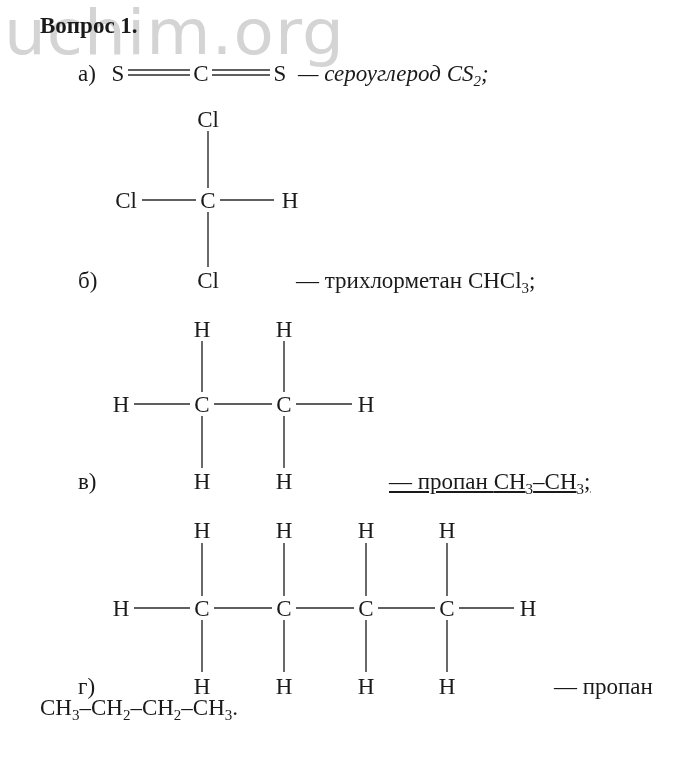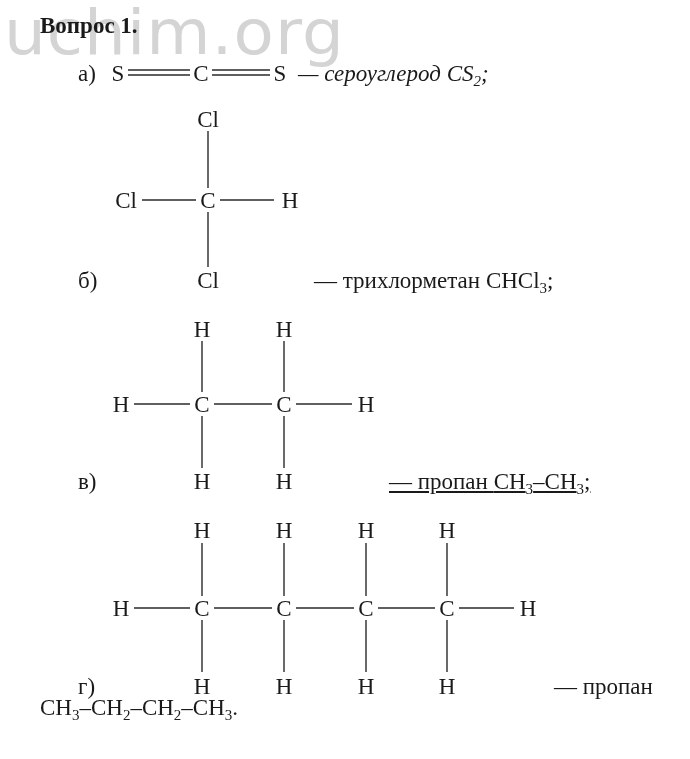--- a/index.html
+++ b/index.html
@@ -65,21 +65,21 @@
   <div class="abs txt" style="left:298px;top:62px;font-style:italic;"><span>— сероуглерод </span><span>CS</span><sub>2</sub><span>;</span></div>
 </div>
 
 <div>
   <div class="atom" style="left:208px;top:119px;">Cl</div>
   <div class="atom" style="left:126px;top:200px;">Cl</div>
   <div class="atom" style="left:208px;top:200px;">C</div>
   <div class="atom" style="left:290px;top:200px;">H</div>
   <div class="atom" style="left:208px;top:280px;">Cl</div>
   <div class="abs txt" style="left:78px;top:269px;">б)</div>
-  <div class="abs txt" style="left:314px;top:269px;"><span>— трихлорметан </span><span>CHCl</span><sub>3</sub><span>;</span></div>
+  <div class="abs txt" style="left:296px;top:269px;"><span>— трихлорметан </span><span>CHCl</span><sub>3</sub><span>;</span></div>
 </div>
 
 <div>
   <div class="atom" style="left:202px;top:329px;">H</div>
   <div class="atom" style="left:284px;top:329px;">H</div>
   <div class="atom" style="left:121px;top:404px;">H</div>
   <div class="atom" style="left:202px;top:404px;">C</div>
   <div class="atom" style="left:284px;top:404px;">C</div>
   <div class="atom" style="left:366px;top:404px;">H</div>
   <div class="atom" style="left:202px;top:481px;">H</div>

